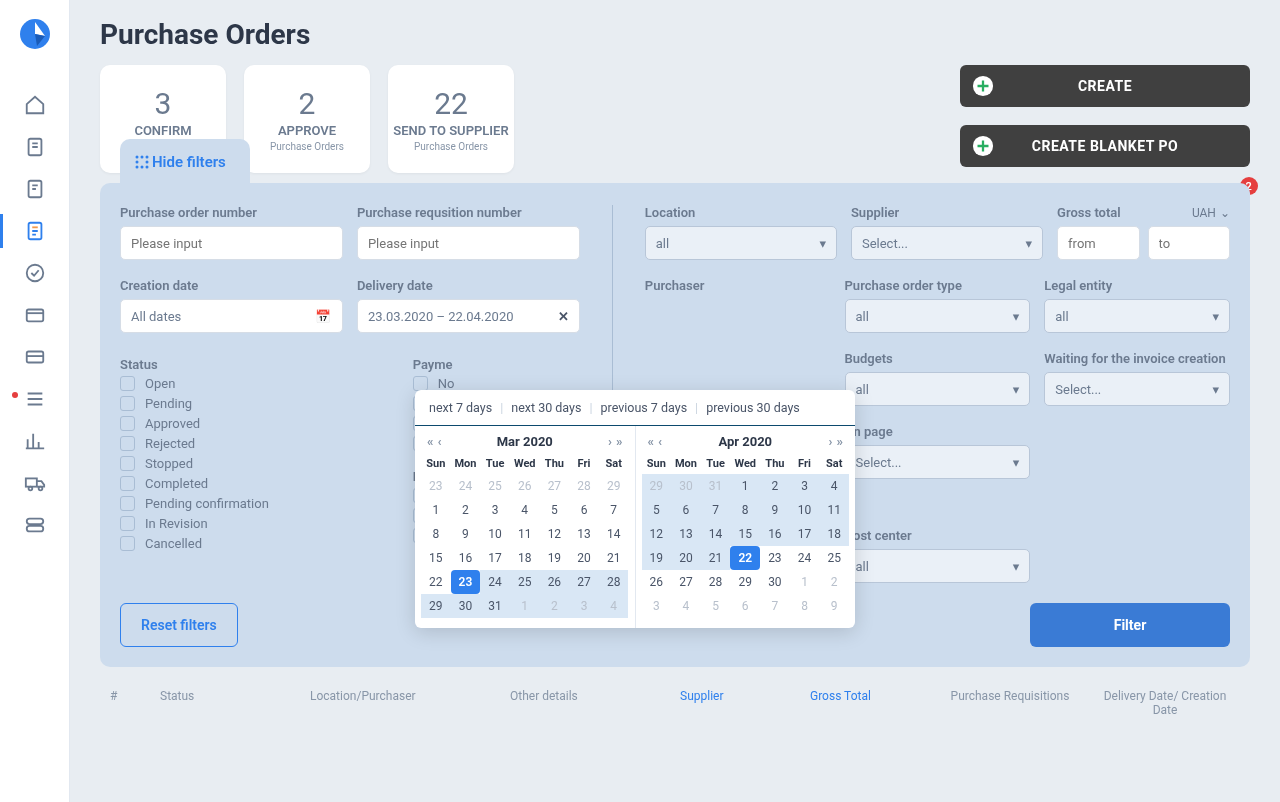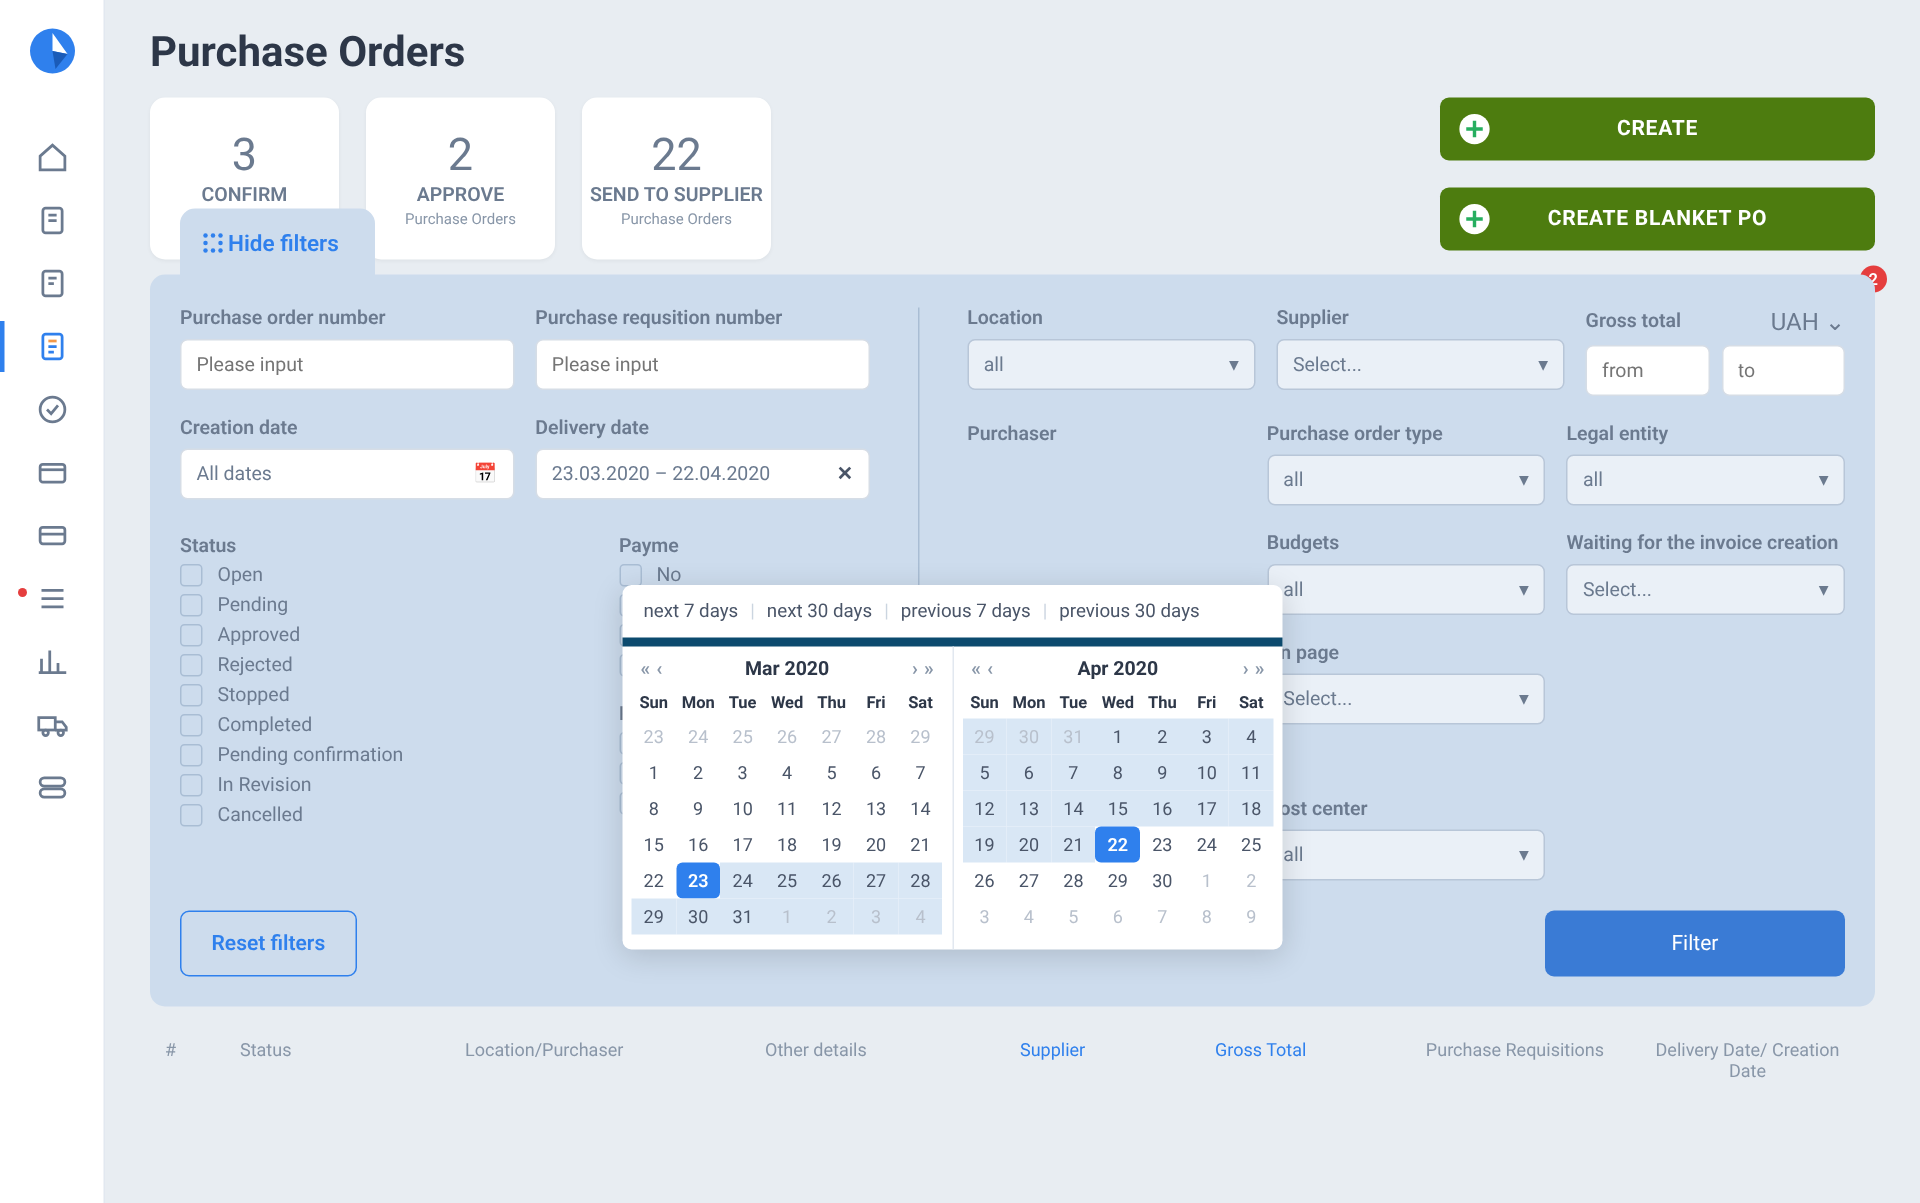--- a/index.html
+++ b/index.html
@@ -14,21 +14,21 @@
 .red-dot::after { content: ""; position: absolute; left: -12px; top: 4px; width: 6px; height: 6px; background: #e53e3e; border-radius: 50%; }
 .main { flex: 1; padding: 18px 30px 0 30px; overflow: hidden; position: relative; }
 .page-title { font-size: 28px; font-weight: 700; color: #2d3748; margin-bottom: 14px; }
 .toprow { display: flex; gap: 18px; align-items: flex-start; }
 .cards { display: flex; gap: 18px; }
 .card { background: #fff; border-radius: 10px; width: 126px; height: 108px; display: flex; flex-direction: column; align-items: center; justify-content: center; box-shadow: 0 1px 3px rgba(0,0,0,0.05); }
 .card-num { font-size: 30px; color: #6b7a8f; font-weight: 400; }
 .card-label { font-size: 13px; color: #6b7a8f; font-weight: 600; text-align: center; line-height: 1.2; margin-top: 2px; }
 .card-sub { font-size: 10px; color: #8896a8; margin-top: 2px; }
 .actions { margin-left: auto; display: flex; flex-direction: column; gap: 18px; }
-.green-btn { background: #4d7c0f; color: #fff; border: none; border-radius: 6px; height: 42px; width: 290px; font-size: 14px; font-weight: 700; letter-spacing: 0.5px; display: flex; align-items: center; justify-content: center; cursor: pointer; position: relative; }
+.green-btn { background: #404040; color: #fff; border: none; border-radius: 6px; height: 42px; width: 290px; font-size: 14px; font-weight: 700; letter-spacing: 0.5px; display: flex; align-items: center; justify-content: center; cursor: pointer; position: relative; }
 .green-btn .plus-circ { position: absolute; left: 12px; width: 22px; height: 22px; }
 .badge-count { position: absolute; top: -8px; right: -8px; background: #e53e3e; color: #fff; border-radius: 50%; width: 18px; height: 18px; font-size: 11px; display: flex; align-items: center; justify-content: center; font-weight: 600; }
 .filter-panel { background: #cddced; border-radius: 10px; margin-top: -44px; padding: 0 20px 20px 20px; position: relative; }
 .hide-tab { background: #cddced; border-radius: 10px 10px 0 0; display: inline-flex; align-items: center; gap: 2px; padding: 14px 24px 14px 14px; color: #2f80ed; font-weight: 600; font-size: 15px; cursor: pointer; position: relative; top: -44px; }
 .hide-tab svg { width: 16px; height: 16px; }
 .filters-body { display: flex; gap: 32px; margin-top: -24px; }
 .fcol { flex: 1; display: flex; flex-direction: column; gap: 18px; }
 .fsep { width: 1px; background: #a9bdd4; }
 .fgroup label.flabel { font-size: 13px; color: #6b7a8f; font-weight: 600; display: block; margin-bottom: 6px; }
 .finput { width: 100%; height: 34px; border: 1px solid #d6dde6; border-radius: 5px; background: #fff; padding: 0 10px; font-size: 13px; color: #6b7a8f; }
@@ -37,42 +37,42 @@
 .frow { display: flex; gap: 14px; }
 .frow .fgroup { flex: 1; }
 .frow-sm { display: flex; gap: 8px; align-items: flex-end; }
 .frow-sm input { flex: 1; min-width: 0; }
 .checklist { display: flex; flex-direction: column; gap: 5px; margin-top: 4px; }
 .check-item { display: flex; align-items: center; gap: 10px; font-size: 13px; color: #6b7a8f; }
 .check-box { width: 15px; height: 15px; border: 1.5px solid #a9bdd4; border-radius: 3px; }
 .subhead { font-size: 13px; color: #6b7a8f; font-weight: 600; margin-top: 6px; }
 .filter-footer { display: flex; justify-content: space-between; margin-top: 20px; }
 .reset-btn { border: 1.5px solid #2f80ed; color: #2f80ed; background: transparent; border-radius: 6px; padding: 10px 20px; font-size: 14px; font-weight: 600; cursor: pointer; }
-.filter-btn { background: #3a7bd5; color: #fff; border: none; border-radius: 6px; padding: 14px 20px; font-size: 14px; font-weight: 400; width: 200px; cursor: pointer; }
+.filter-btn { background: #3a7bd5; color: #fff; border: none; border-radius: 6px; padding: 14px 20px; font-size: 14px; font-weight: 700; width: 200px; cursor: pointer; }
 .table-head { display: flex; font-size: 12px; color: #8896a8; margin-top: 22px; padding: 0 10px; gap: 10px; }
 .table-head .th-supplier, .table-head .th-gross { color: #2f80ed; }
 .th-n { width: 40px; } .th-status { width: 140px; } .th-loc { width: 190px; } .th-other { width: 160px; } .th-supplier { width: 120px; } .th-gross { width: 120px; } .th-pr { width: 140px; text-align: center; } .th-dd { flex: 1; text-align: center; }
 .calendar-pop { position: absolute; top: 390px; left: 345px; width: 440px; background: #fff; border-radius: 6px; box-shadow: 0 4px 20px rgba(0,0,0,0.15); z-index: 10; font-size: 13px; }
-.cal-presets { display: flex; padding: 10px 14px; gap: 4px; color: #4a5568; border-bottom: 6px solid #0c4a6e; font-size: 12.5px; }
+.cal-presets { display: flex; padding: 10px 14px; gap: 4px; color: #4a5568; border-bottom: 1px solid #0c4a6e; font-size: 12.5px; }
 .cal-presets span { cursor: pointer; }
 .cal-presets .div { color: #cbd5e0; margin: 0 4px; }
 .cal-months { display: flex; }
 .cal-month { flex: 1; padding: 8px 6px 10px 6px; }
 .cal-month + .cal-month { border-left: 1px solid #e2e8f0; }
 .cal-head { display: flex; align-items: center; justify-content: center; gap: 10px; font-weight: 700; color: #2d3748; font-size: 13px; margin-bottom: 4px; position: relative; }
 .cal-nav-l { position: absolute; left: 6px; display: flex; gap: 4px; color: #8896a8; cursor: pointer; }
 .cal-nav-r { position: absolute; right: 6px; display: flex; gap: 4px; color: #8896a8; cursor: pointer; }
 .cal-grid { display: grid; grid-template-columns: repeat(7, 1fr); text-align: center; }
 .cal-dow { font-size: 11px; font-weight: 700; color: #2d3748; padding: 4px 0; }
 .cal-day { font-size: 12px; padding: 5px 0; color: #4a5568; cursor: pointer; border-radius: 4px; }
 .cal-day.muted { color: #b8c0cc; }
 .cal-day.range { background: #d9e7f5; border-radius: 0; }
 .cal-day.sel { background: #2f80ed; color: #fff; border-radius: 4px; font-weight: 600; }
 .gross-head { display: flex; justify-content: space-between; align-items: center; }
-.curr { font-size: 16px; color: #6b7a8f; display: flex; align-items: center; gap: 4px; }
+.curr { font-size: 12px; color: #6b7a8f; display: flex; align-items: center; gap: 4px; }
 .cost-title { font-size: 16px; color: #4a5568; font-weight: 600; margin-bottom: 8px; margin-top: 4px; }
 </style>
 </head>
 <body>
 
 <div class="leftbar">
   <div class="logo">
     <svg viewBox="0 0 32 32">
         <circle cx="16" cy="16" r="15" fill="#2f80ed"></circle>
         <path d="M16 4 L26 18 L16 16 Z" fill="#fff"></path>

